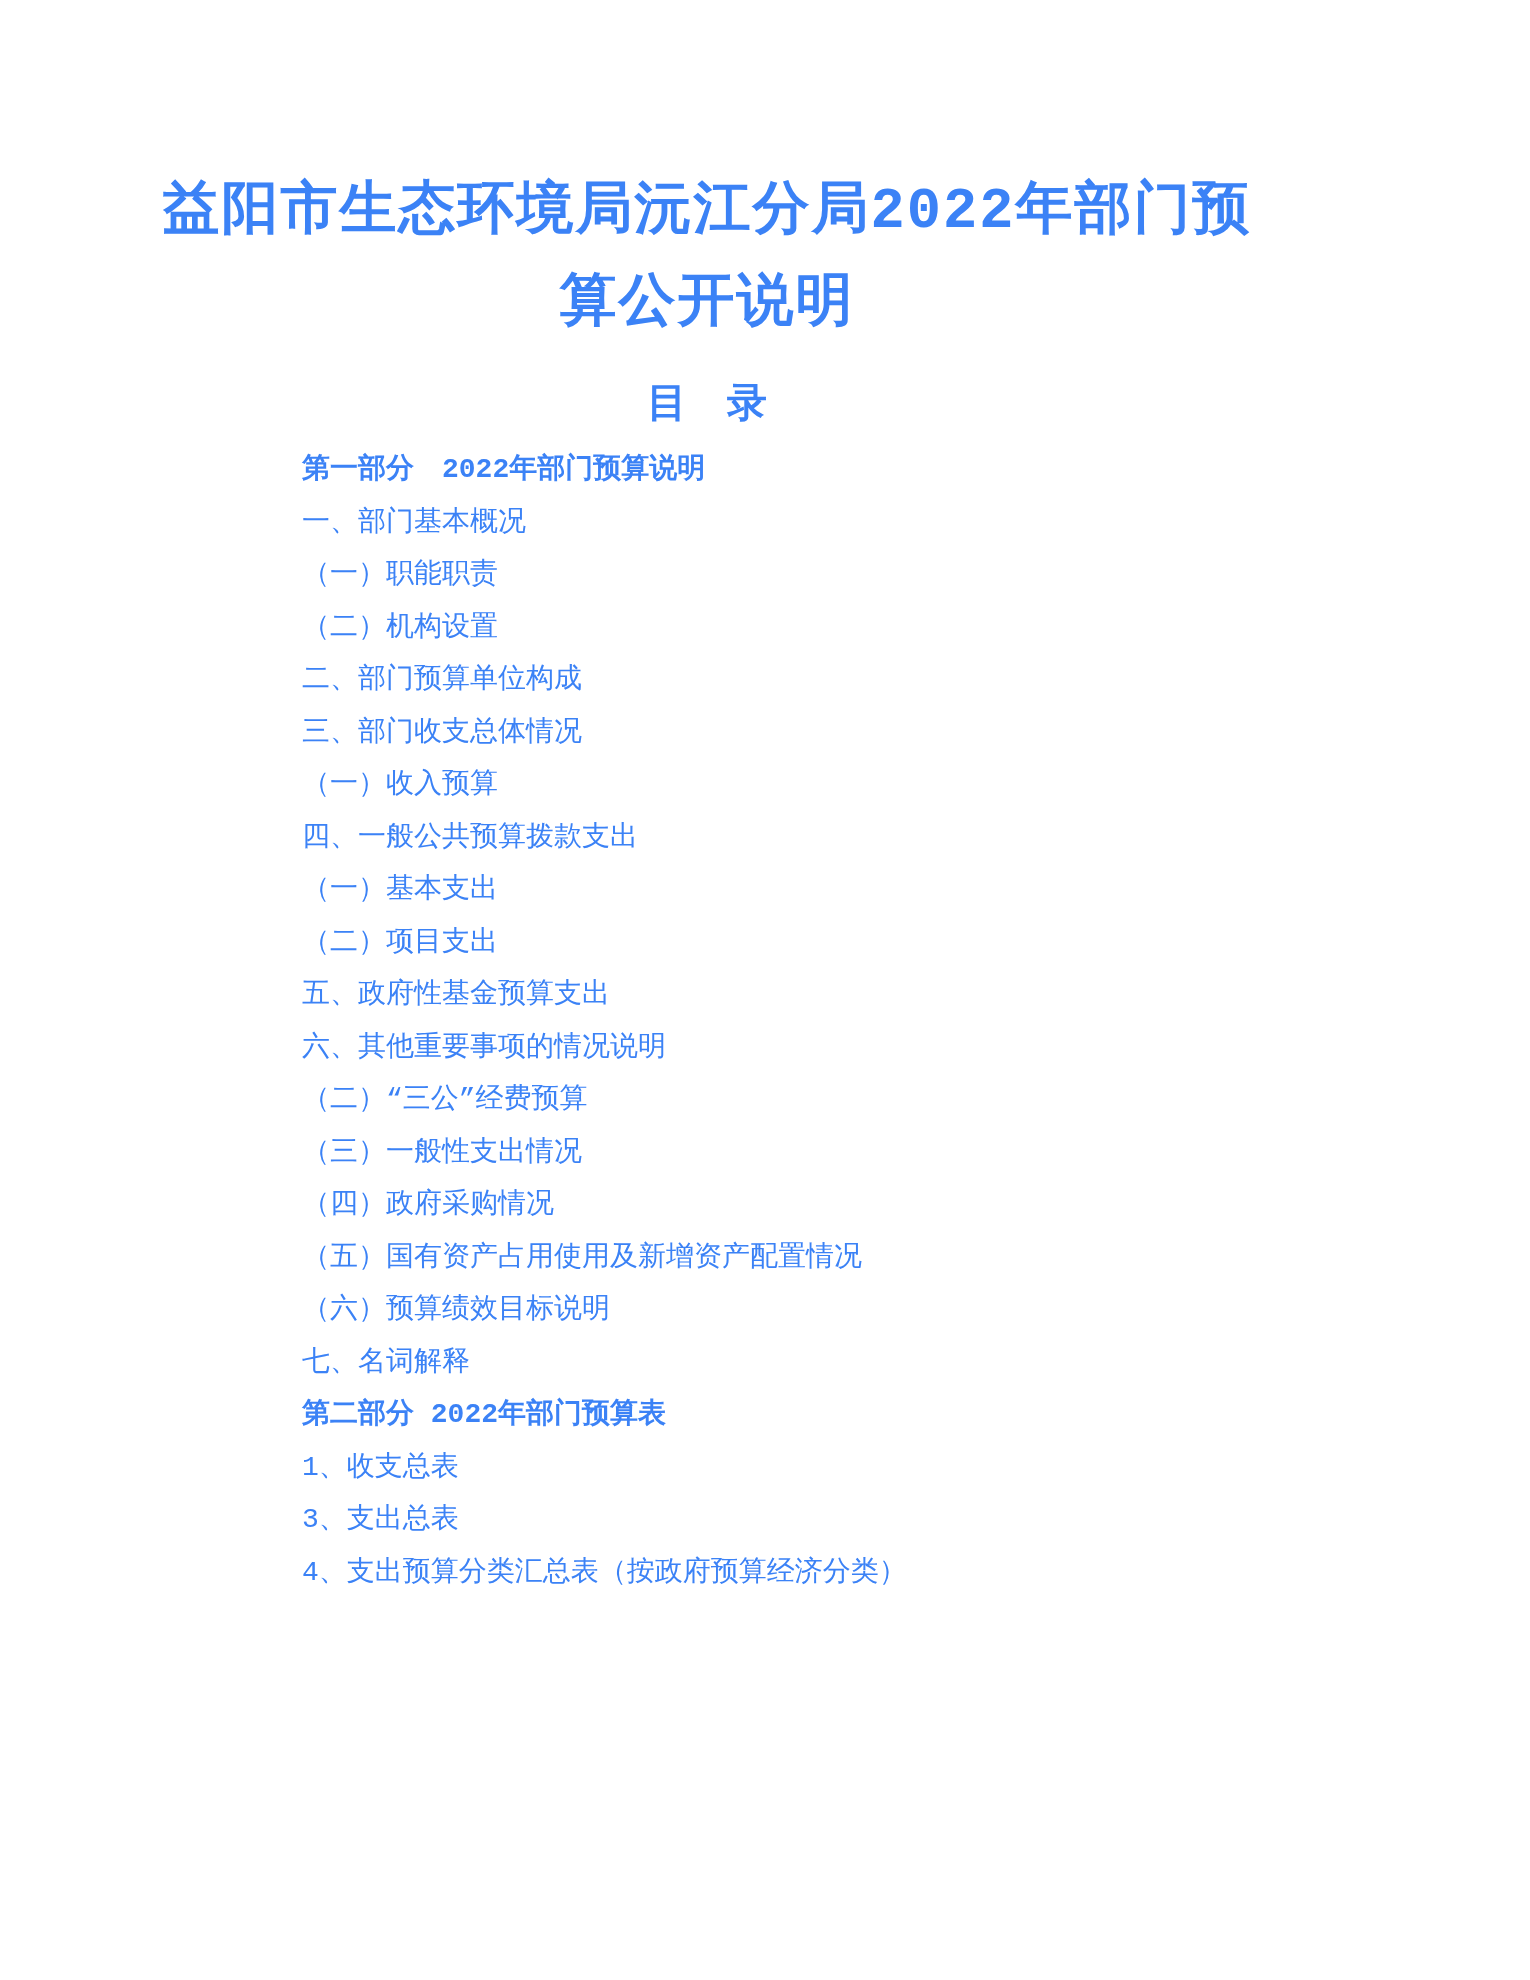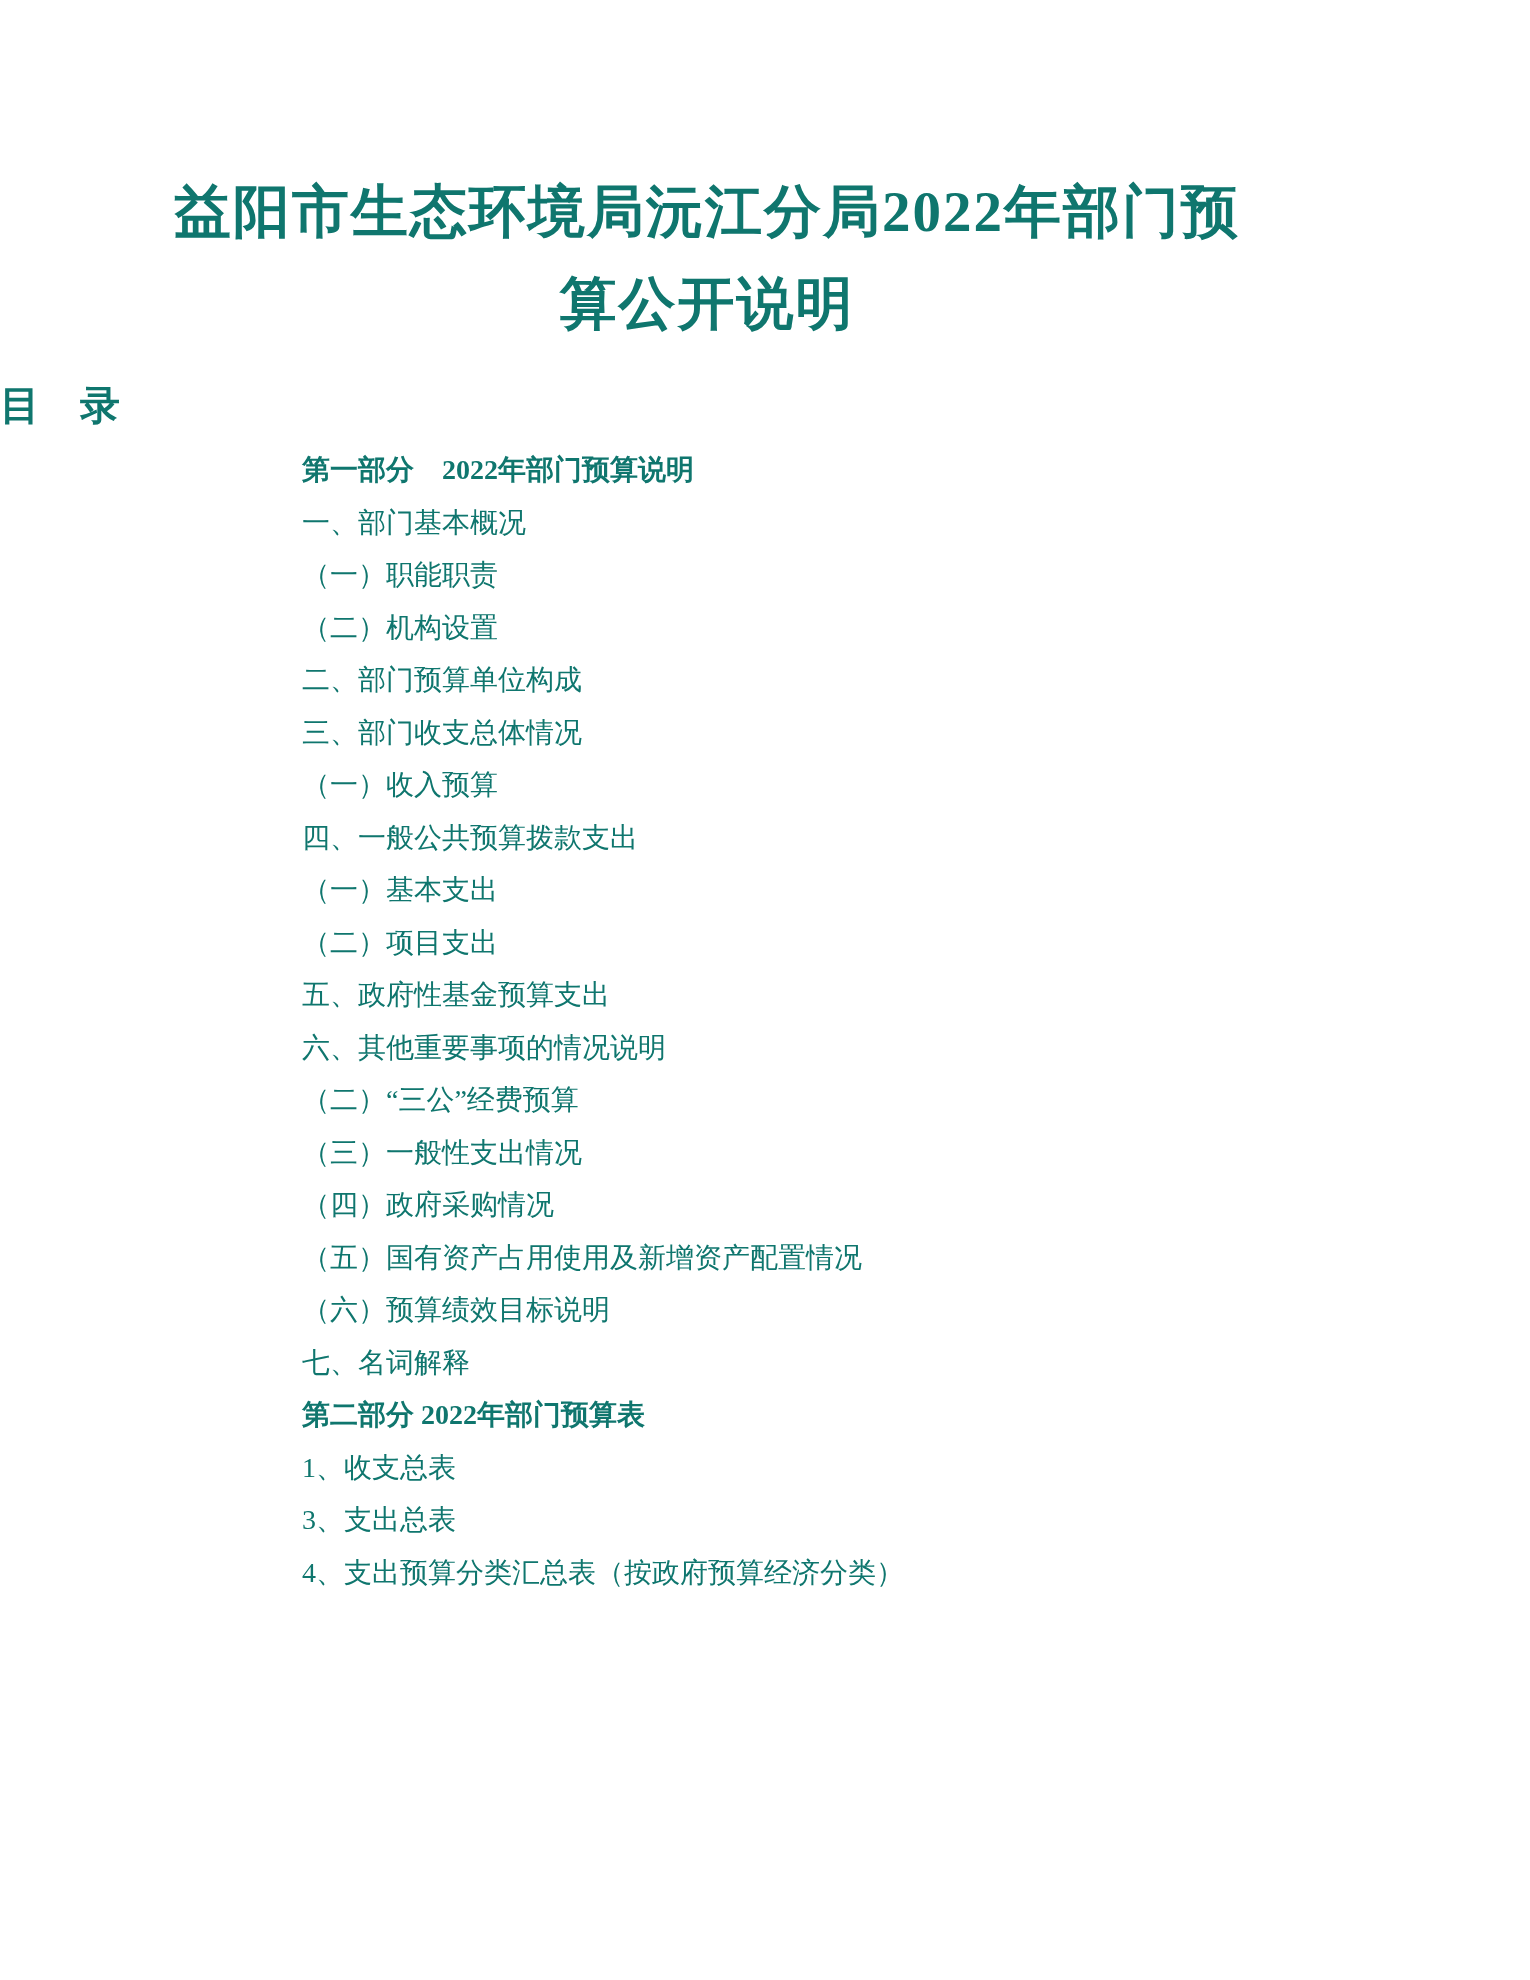--- a/index.html
+++ b/index.html
@@ -5,42 +5,43 @@
   html, body {
     margin: 0;
     padding: 0;
     background: #ffffff;
   }
   .page {
     position: relative;
     width: 1414px;
     height: 1980px;
     background: #ffffff;
-    color: #0f766e;
-    font-family: Liberation Serif, serif;
+    color: #3b82f6;
+    font-family: Liberation Mono, monospace;
     overflow: hidden;
   }
   .doc-title {
     position: absolute;
     top: 166px;
     left: 0;
     width: 100%;
     margin: 0;
     text-align: center;
     font-size: 57px;
     font-weight: bold;
     line-height: 92px;
     letter-spacing: 2px;
   }
   .toc-heading {
     position: absolute;
     top: 382px;
     left: 0;
     width: 100%;
     margin: 0;
+    text-align: center;
     font-size: 40px;
     font-weight: bold;
     line-height: 48px;
   }
   .toc {
     position: absolute;
     top: 444px;
     left: 302px;
     right: 60px;
     font-size: 28px;

